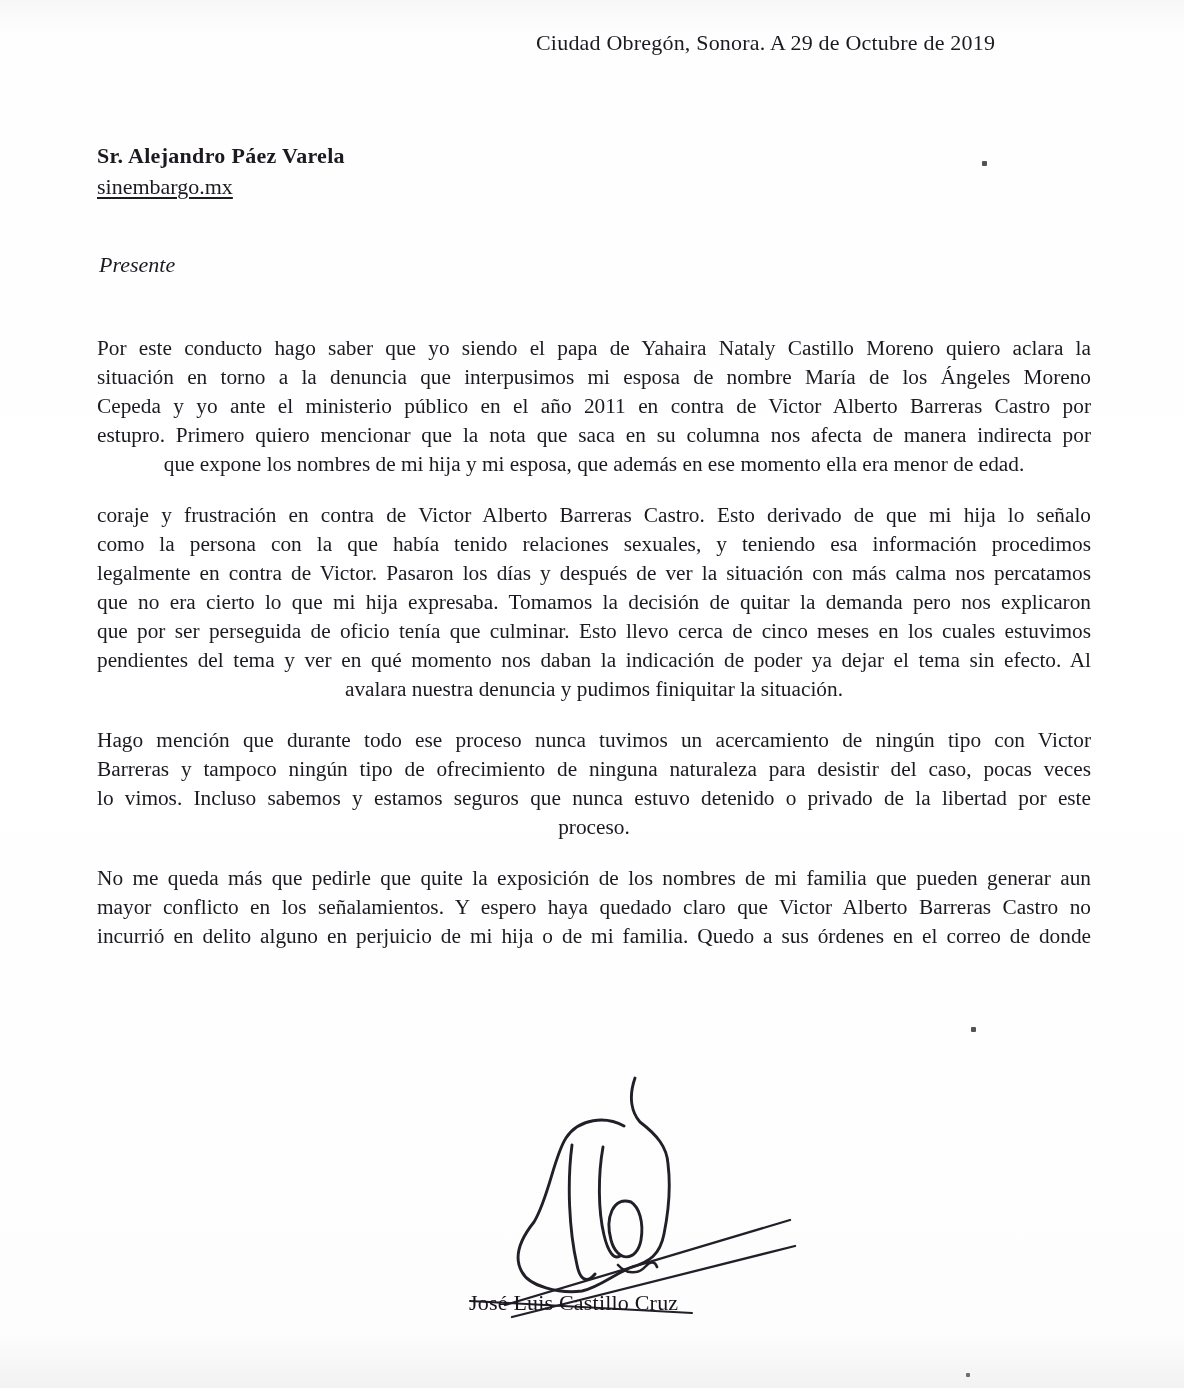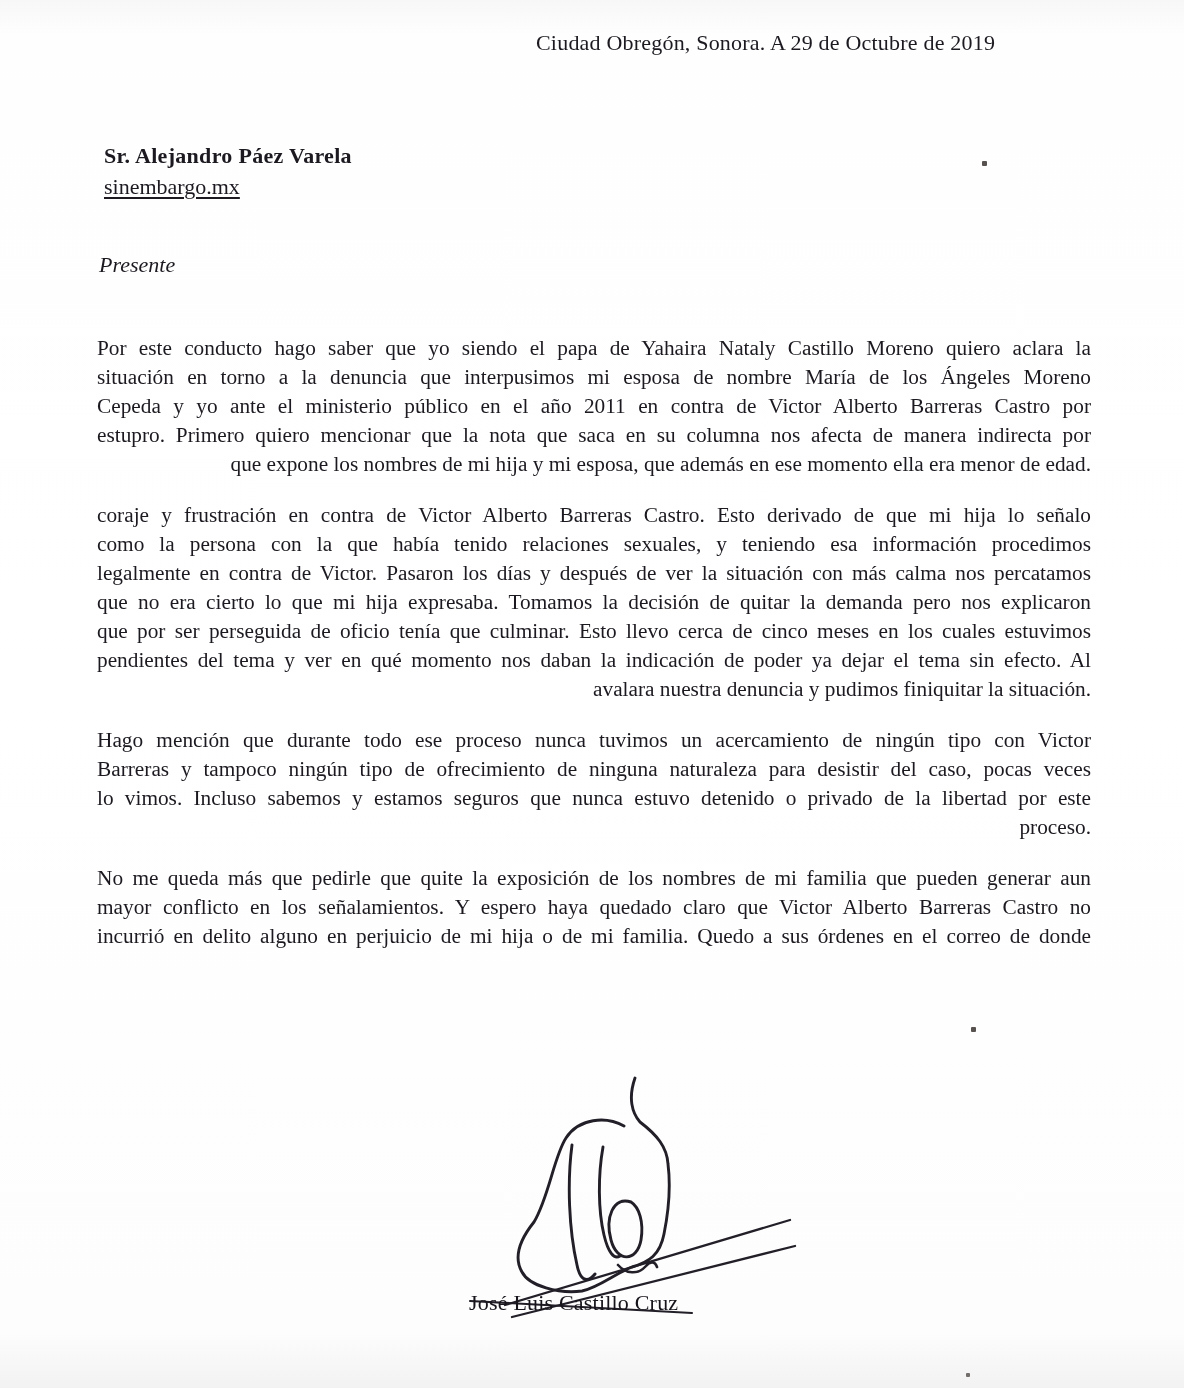--- a/index.html
+++ b/index.html
@@ -25,21 +25,20 @@
     font-size:22px;
     letter-spacing:0.2px;
     white-space:nowrap;
   }
   .recipient{
     position:absolute;
     left:97px;
     top:140px;
     font-size:22px;
     line-height:31px;
-    margin-left:7px;
   }
   .recipient-name{font-weight:bold;letter-spacing:0.3px;}
   .recipient-org{
     text-decoration:underline;
     text-decoration-thickness:1.6px;
     text-underline-offset:3px;
   }
   .salutation{
     position:absolute;
     left:99px;
@@ -54,21 +53,21 @@
     width:994px;
     font-size:21.3px;
   }
   .para{margin:0 0 22px 0;}
   .line{
     line-height:29px;
     text-align:justify;
     text-align-last:justify;
   }
   .line.last{
-    text-align:right;
+    text-align:center;
     text-align-last:auto;
   }
   .signature-block{
     position:absolute;
     left:0;
     top:0;
     width:1184px;
     height:1388px;
     pointer-events:none;
     border-radius:24px;

